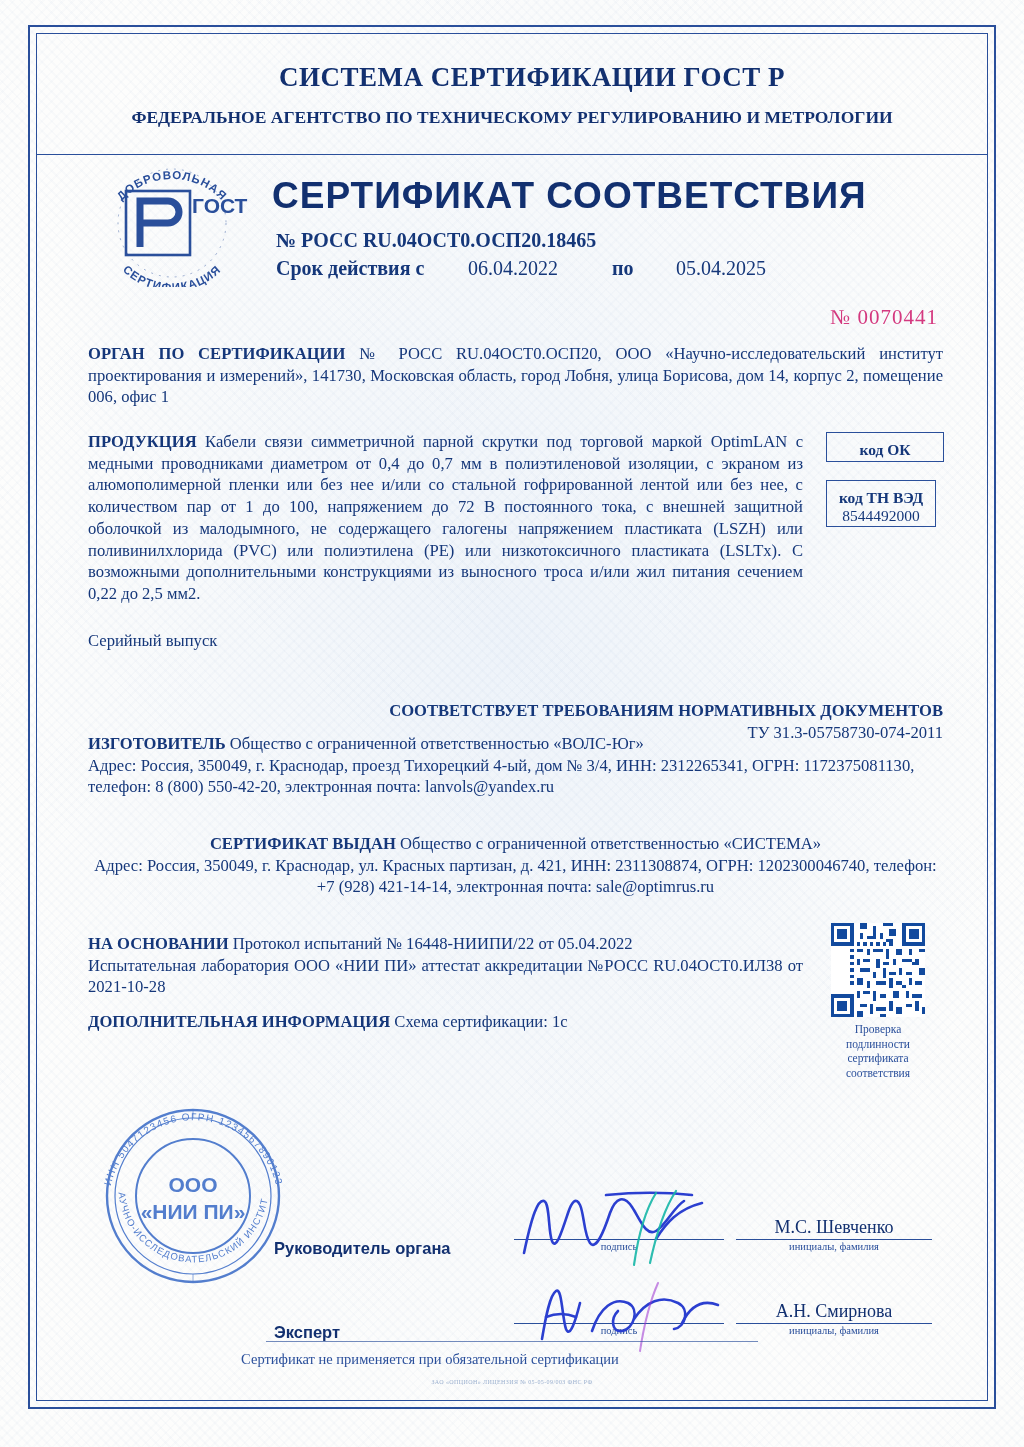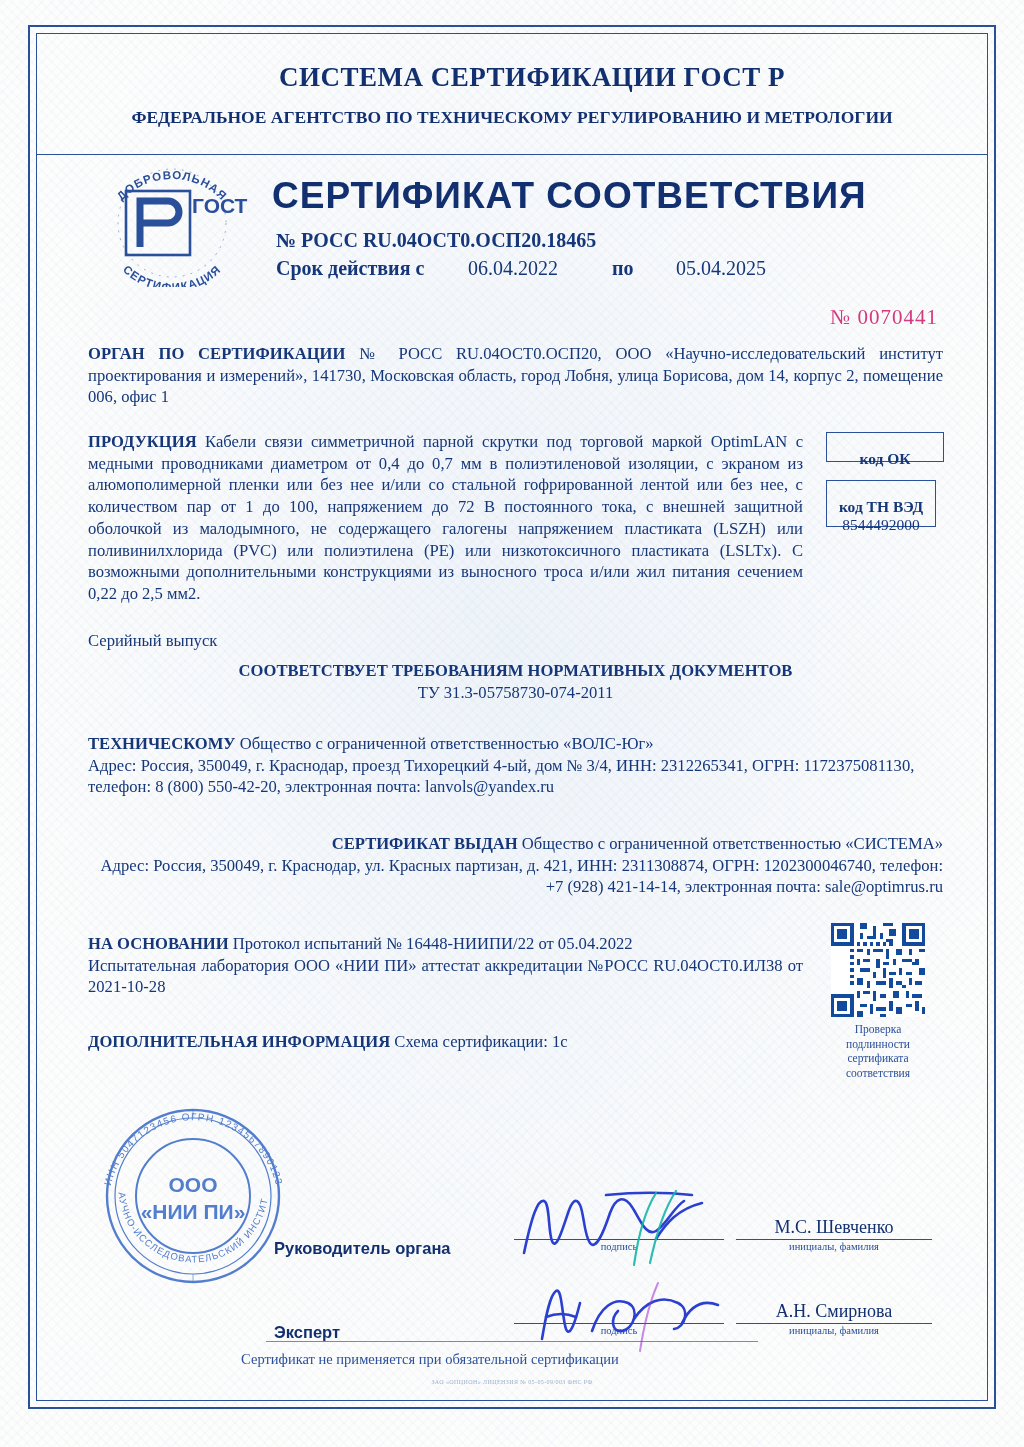--- a/index.html
+++ b/index.html
@@ -142,31 +142,31 @@
   }
   .sec b { font-weight: bold; }
   .sec.narrow { width: 715px; }
 
   .s-org   { top: 310px; }
   .s-prod  { top: 398px; }
   .s-norm  { top: 627px; }
   .s-manu  { top: 700px; }
   .s-issued{ top: 800px; }
   .s-basis { top: 900px; }
-  .s-extra { top: 998px; }
+  .s-extra { top: 978px; }
 
   
   .code-box {
     position: absolute;
     box-sizing: border-box;
     border: 1px solid #2a4f9b;
     text-align: center;
     font-size: 15.5px;
     line-height: 1.15;
-    padding: 17px 0 5px 0;
+    padding: 8px 0 5px 0;
   }
   .code-ok {
     left: 790px; top: 399px;
     width: 118px; height: 30px;
     font-weight: bold;
   }
   .code-tn {
     left: 790px; top: 447px;
     width: 110px; height: 47px;
   }
@@ -330,31 +330,31 @@
     </div>
 
     <div class="code-box code-ok">
       <span>код  ОК</span>
     </div>
     <div class="code-box code-tn">
       <div class="l1">код ТН ВЭД</div>
       <div class="l2">8544492000</div>
     </div>
 
-    <div class="sec s-norm" style="text-align:center;">
+    <div class="sec s-norm" style="text-align:right;margin-top:40px;">
       <b>СООТВЕТСТВУЕТ ТРЕБОВАНИЯМ НОРМАТИВНЫХ ДОКУМЕНТОВ</b>
       <div>ТУ 31.3-05758730-074-2011</div>
     </div>
 
     <div class="sec s-manu" style="text-align:left;">
-      <b>ТЕХНИЧЕСКОМУ</b><span> Общество с ограниченной ответственностью «ВОЛС-Юг»</span>
+      <b>ИЗГОТОВИТЕЛЬ</b><span> Общество с ограниченной ответственностью «ВОЛС-Юг»</span>
       <div>Адрес: Россия, 350049, г. Краснодар, проезд Тихорецкий 4-ый, дом № 3/4, ИНН: 2312265341, ОГРН: 1172375081130, телефон: 8 (800) 550-42-20, электронная почта: lanvols@yandex.ru</div>
     </div>
 
-    <div class="sec s-issued" style="text-align:right;">
+    <div class="sec s-issued" style="text-align:center;">
       <b>СЕРТИФИКАТ ВЫДАН</b><span> Общество с ограниченной ответственностью «СИСТЕМА»</span>
       <div>Адрес: Россия, 350049, г. Краснодар, ул. Красных партизан, д. 421, ИНН: 2311308874, ОГРН: 1202300046740, телефон: +7 (928) 421-14-14, электронная почта: sale@optimrus.ru</div>
     </div>
 
     <div class="sec s-basis narrow" style="text-align:left;">
       <b>НА ОСНОВАНИИ</b><span> Протокол испытаний № 16448-НИИПИ/22 от 05.04.2022</span>
       <div style="text-align:justify;">Испытательная лаборатория ООО «НИИ ПИ» аттестат аккредитации №РОСС RU.04ОСТ0.ИЛ38 от 2021-10-28</div>
     </div>
 
     <div class="sec s-extra narrow" style="text-align:left;">

